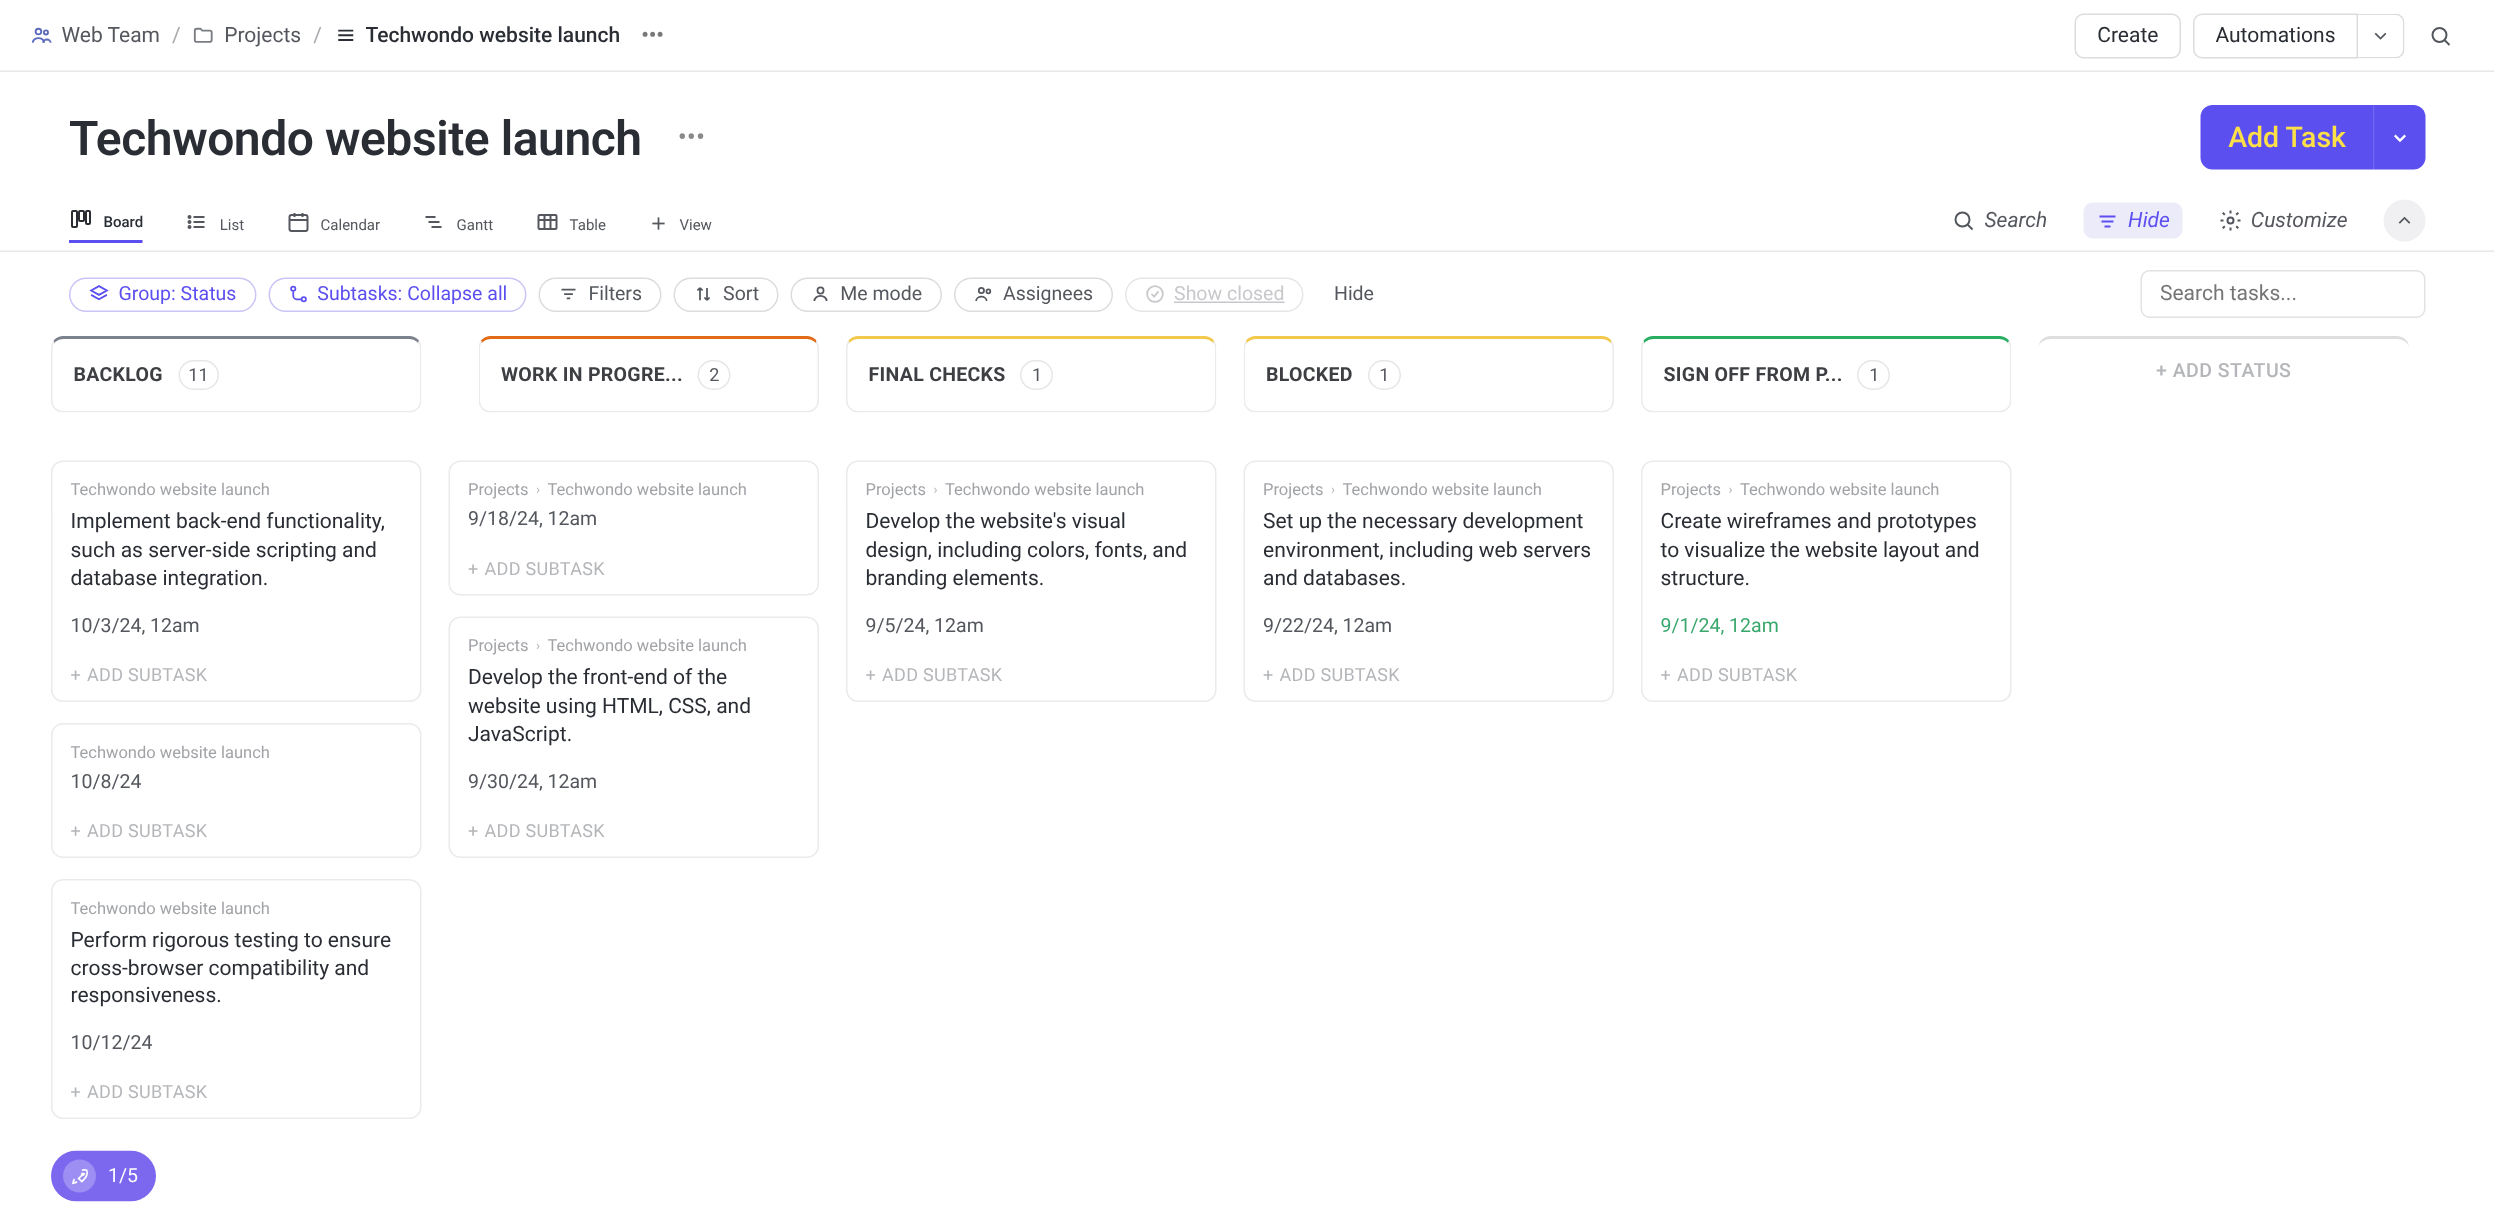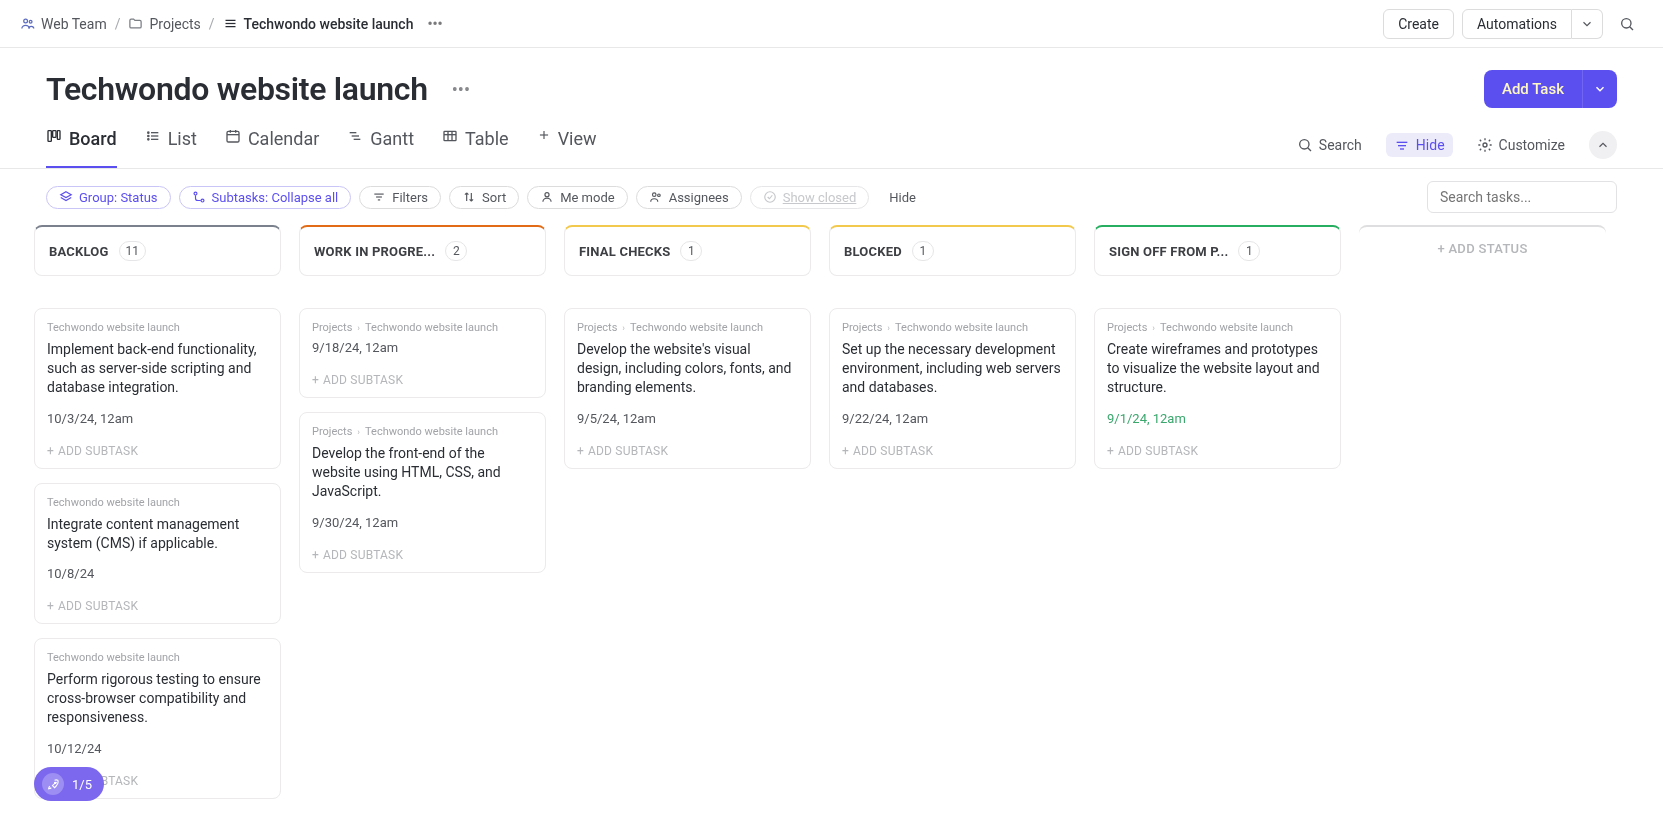--- a/index.html
+++ b/index.html
@@ -97,24 +97,24 @@
   color: #87898c;
   font-size: 18px;
   cursor: pointer;
   padding: 4px 8px;
 }
 .add-task-group {
   display: flex;
 }
 .add-task-btn {
   background: #5c4ff0;
-  color: #fef9c3;
+  color: #fde047;
   border: none;
   padding: 10px 18px;
-  font-size: 15px;
+  font-size: 19px;
   font-weight: 500;
   border-radius: 8px 0 0 8px;
   cursor: pointer;
 }
 .add-task-chev {
   background: #5c4ff0;
   color: #fff;
   border: none;
   border-left: 1px solid #7166f2;
   padding: 10px 10px;
@@ -129,26 +129,26 @@
   justify-content: space-between;
   padding: 20px 46px 0 46px;
   border-bottom: 1px solid #e8e8e8;
 }
 .view-tabs-left {
   display: flex;
   gap: 28px;
 }
 .view-tab {
   display: flex;
-  align-items: flex-start;
+  align-items: flex-end;
   gap: 7px;
-  padding-bottom: 17px;
-  cursor: pointer;
-  color: #54575d;
-  font-size: 18px;
+  padding-bottom: 6px;
+  cursor: pointer;
+  color: #54575d;
+  font-size: 10px;
 }
 .view-tab.active {
   color: #2a2e34;
   font-weight: 500;
   border-bottom: 2px solid #5c4ff0;
 }
 .view-tabs-right {
   display: flex;
   align-items: center;
   gap: 16px;
@@ -156,20 +156,21 @@
 }
 .view-tab-right-item {
   display: flex;
   align-items: center;
   gap: 6px;
   font-size: 14px;
   color: #54575d;
   cursor: pointer;
   padding: 4px 8px;
   border-radius: 6px;
+  font-style: italic;
 }
 .view-tab-right-item.hide {
   background: #ecebfa;
   color: #5c4ff0;
 }
 .collapse-btn {
   width: 28px;
   height: 28px;
   border-radius: 50%;
   background: #f0f0f2;
@@ -566,36 +567,35 @@
             <span>Techwondo website launch</span>
           </div>
           <div class="card-title">Implement back-end functionality, such as server-side scripting and database integration.</div>
           <div class="card-date">10/3/24, 12am</div>
           <div class="add-subtask"><span class="plus">+</span><span>ADD SUBTASK</span></div>
         </div>
         <div class="card">
           <div class="card-crumb">
             <span>Techwondo website launch</span>
           </div>
-          <div class="card-title">Integrate content management system (CMS) if applicable.</div>
           <div class="card-date">10/8/24</div>
           <div class="add-subtask"><span class="plus">+</span><span>ADD SUBTASK</span></div>
         </div>
         <div class="card">
           <div class="card-crumb">
             <span>Techwondo website launch</span>
           </div>
           <div class="card-title">Perform rigorous testing to ensure cross-browser compatibility and responsiveness.</div>
           <div class="card-date">10/12/24</div>
           <div class="add-subtask"><span class="plus">+</span><span>ADD SUBTASK</span></div>
         </div>
       </div>
     </div>
     <div class="column">
-      <div class="column-header" style="border-top-color: rgb(225, 107, 22);">
+      <div class="column-header" style="border-top-color: rgb(225, 107, 22); margin-left: 20px;">
         <span class="column-name">WORK IN PROGRE...</span>
         <span class="count-badge">2</span>
       </div>
       <div class="cards">
         <div class="card">
           <div class="card-crumb">
             <span>Projects</span>
             <span class="caret">›</span>
             <span>Techwondo website launch</span>
           </div>

